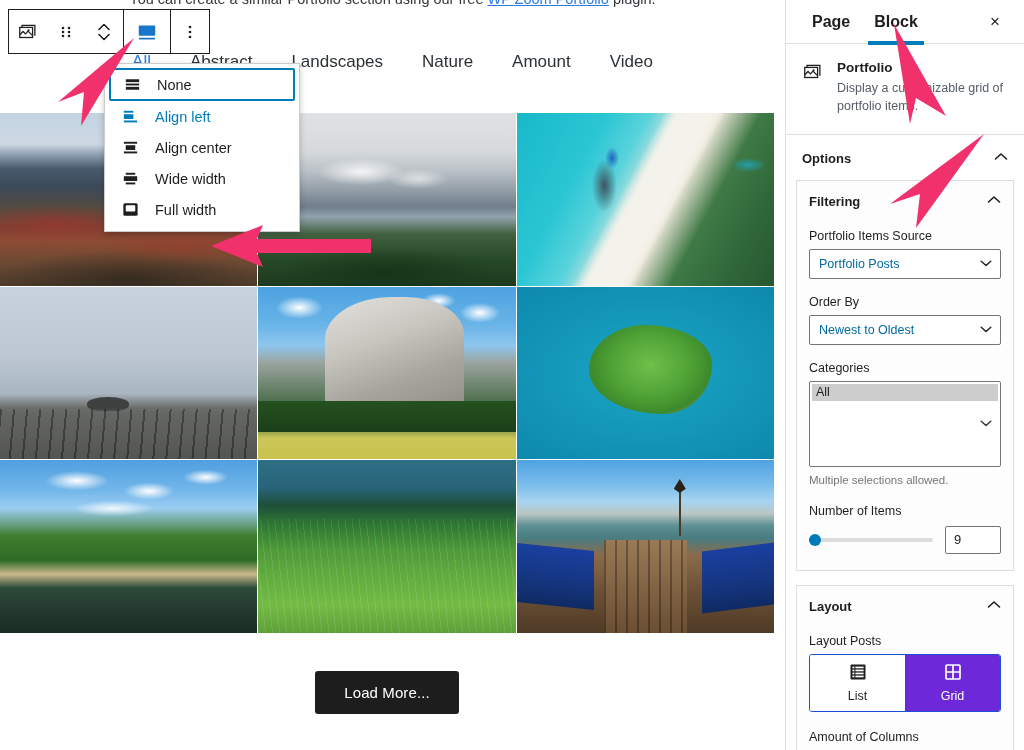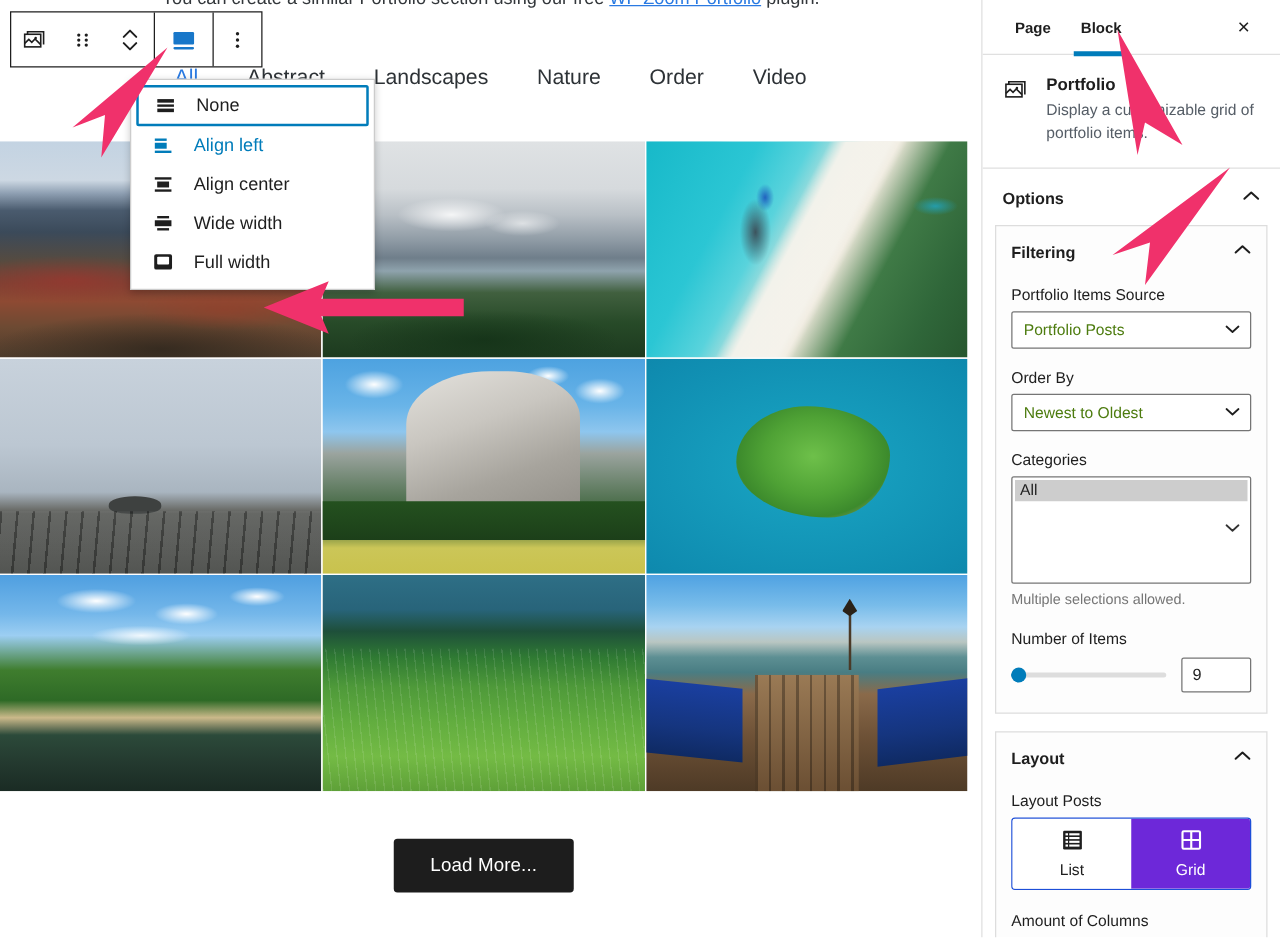--- a/index.html
+++ b/index.html
@@ -247,21 +247,21 @@
     background: #fff;
     border-left: 1px solid #e0e0e0;
     overflow: hidden;
   }
   #sb-tabs {
     height: 44px; display: flex; align-items: center;
     padding: 0 14px; position: relative;
     border-bottom: 1px solid #e0e0e0;
   }
   .sb-tab {
-    font-size: 12px; font-weight: bold; color: #1e1e1e;
+    font-size: 16px; font-weight: bold; color: #1e1e1e;
     padding: 0 12px; height: 44px; line-height: 44px; cursor: pointer;
     position: relative;
   }
   .sb-tab.active::after {
     content:""; position:absolute; left: 6px; right: 6px; bottom: -1px;
     height: 4px; background: #007cba;
   }
   #sb-close {
     margin-left: auto; width: 30px; height: 30px;
     display:flex; align-items:center; justify-content:center;
@@ -289,21 +289,21 @@
   }
   .sb-card .sb-panel-head { padding: 13px 12px 10px 12px; }
   .sb-card .sb-body { padding: 0 12px 16px 12px; }
 
   .field-label {
     font-size: 12.5px; color: #1e1e1e; margin: 10px 0 6px 0;
   }
   .select-box {
     height: 30px; border: 1px solid #757575; border-radius: 2px;
     background: #fff; display: flex; align-items: center;
-    padding: 0 8px 0 9px; font-size: 12.5px; color: #4d7c0f;
+    padding: 0 8px 0 9px; font-size: 12.5px; color: #0369a1;
     cursor: pointer;
   }
   .select-box .sv { flex: 1; }
   .listbox {
     height: 86px; border: 1px solid #757575; border-radius: 2px;
     background: #fff; position: relative; padding: 2px;
   }
   .listbox .opt {
     height: 17px; line-height: 17px; font-size: 12.5px;
     color: #1e1e1e; padding: 0 4px;
@@ -357,21 +357,21 @@
 
     <div class="intro-line">
       <span>You can create a similar Portfolio section using our free </span><a href="#">WP Zoom Portfolio</a><span> plugin.</span>
     </div>
 
     <div id="filter-tabs">
       <span class="tab active">All</span>
       <span class="tab">Abstract</span>
       <span class="tab">Landscapes</span>
       <span class="tab">Nature</span>
-      <span class="tab">Order</span>
+      <span class="tab">Amount</span>
       <span class="tab">Video</span>
     </div>
 
     <div id="grid">
       <div class="cell">
           <div class="art art-autumn-mountain"></div>
         </div>
       <div class="cell">
           <div class="art art-snow-lake"></div>
         </div>

